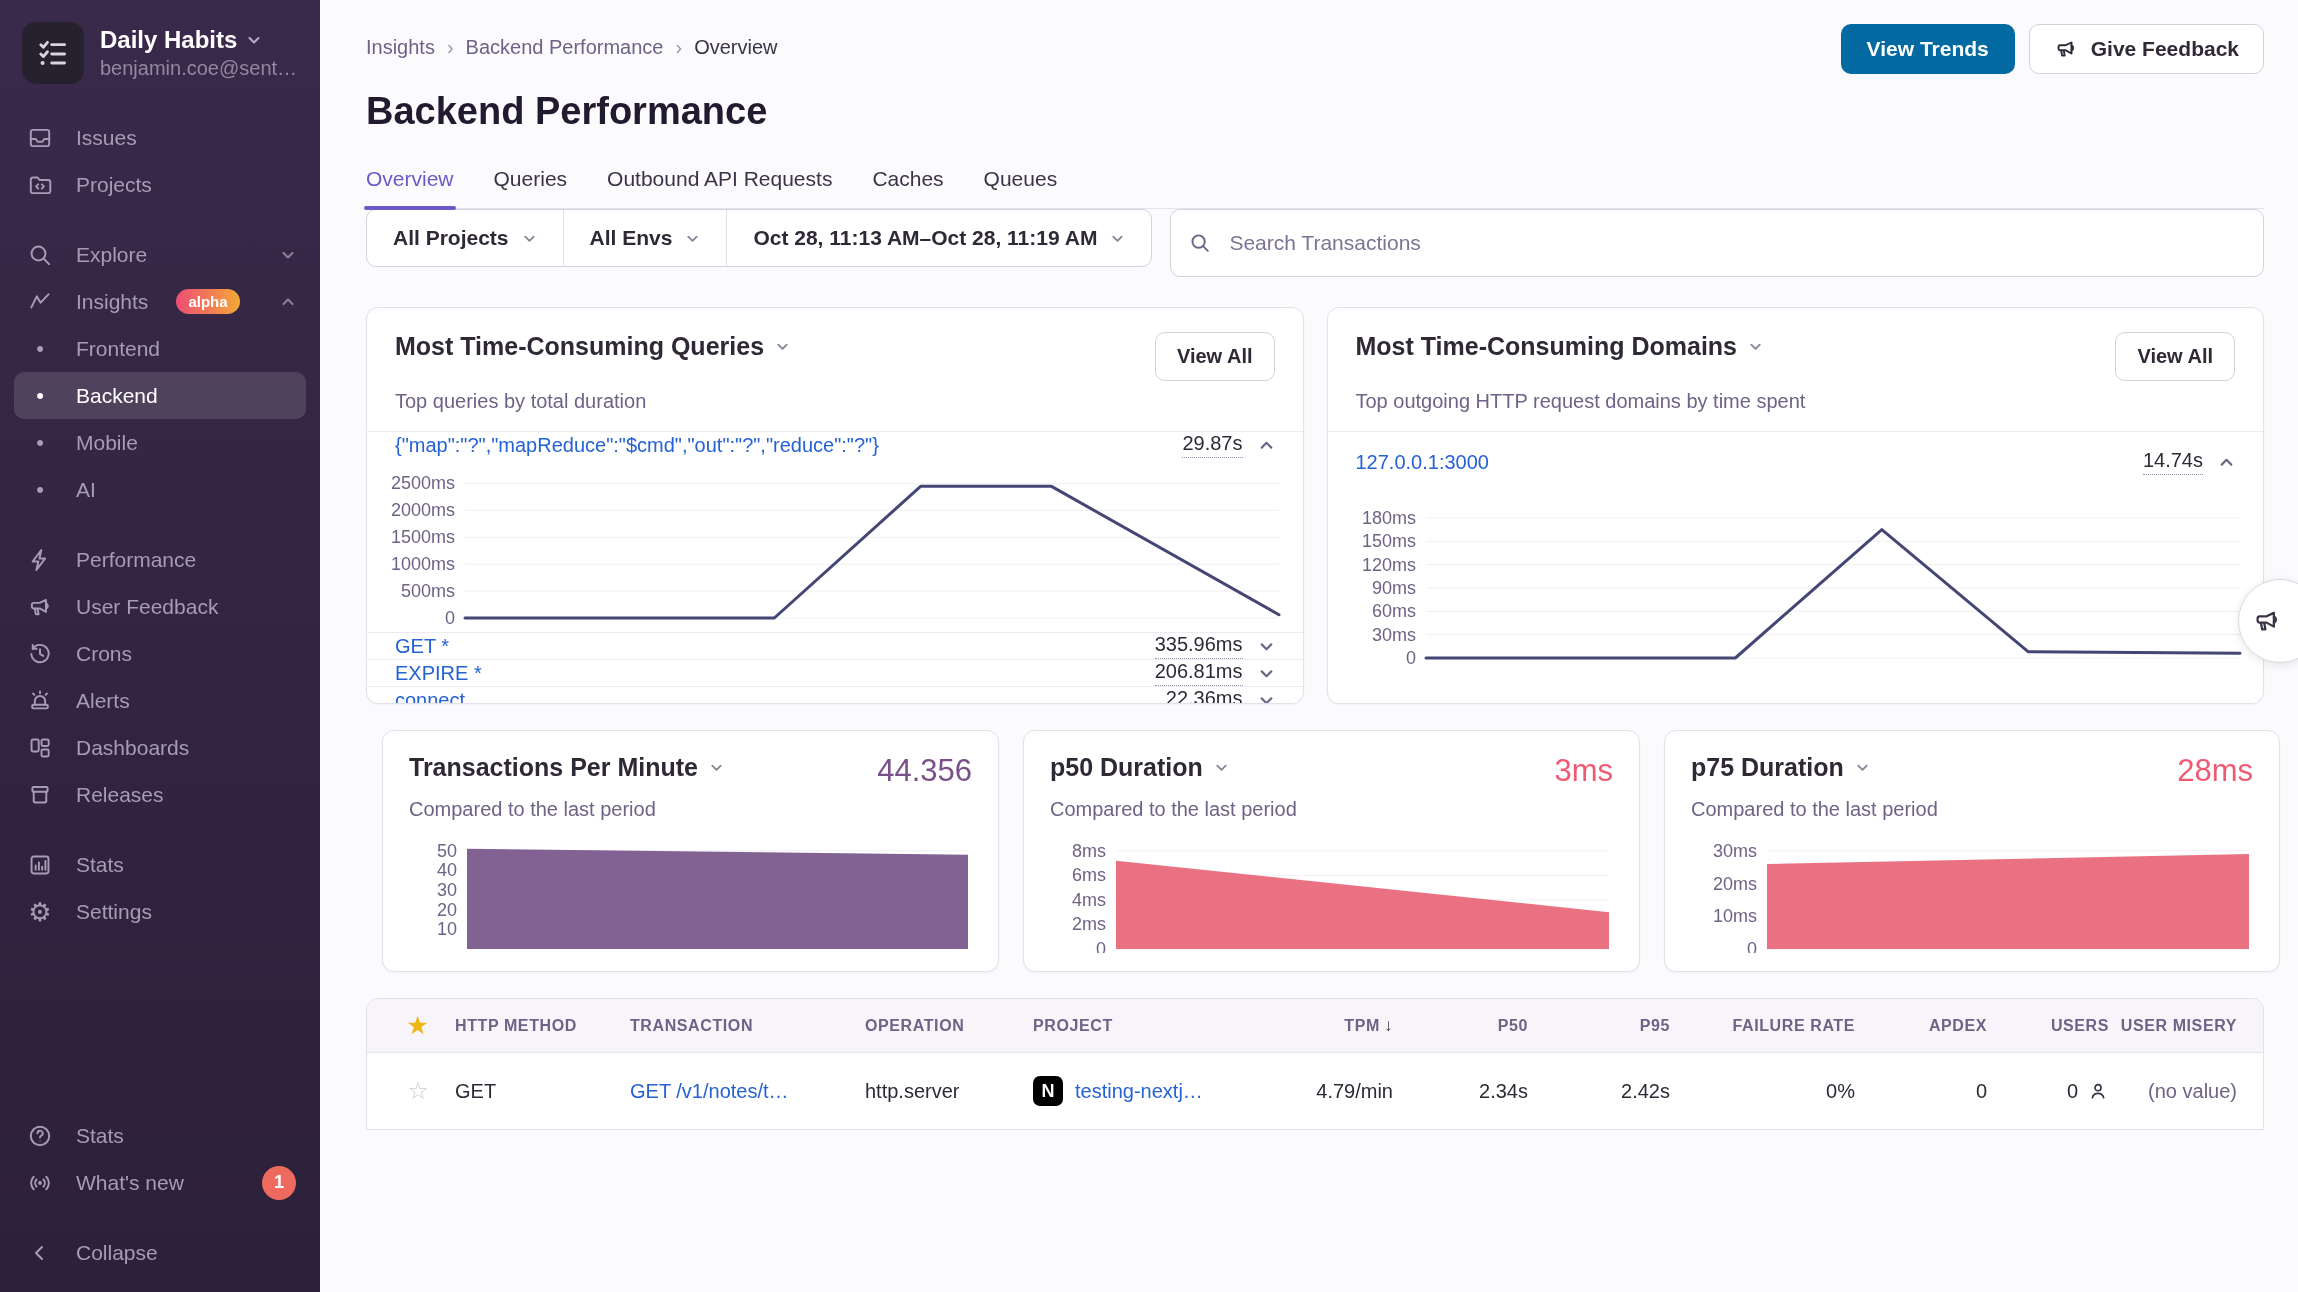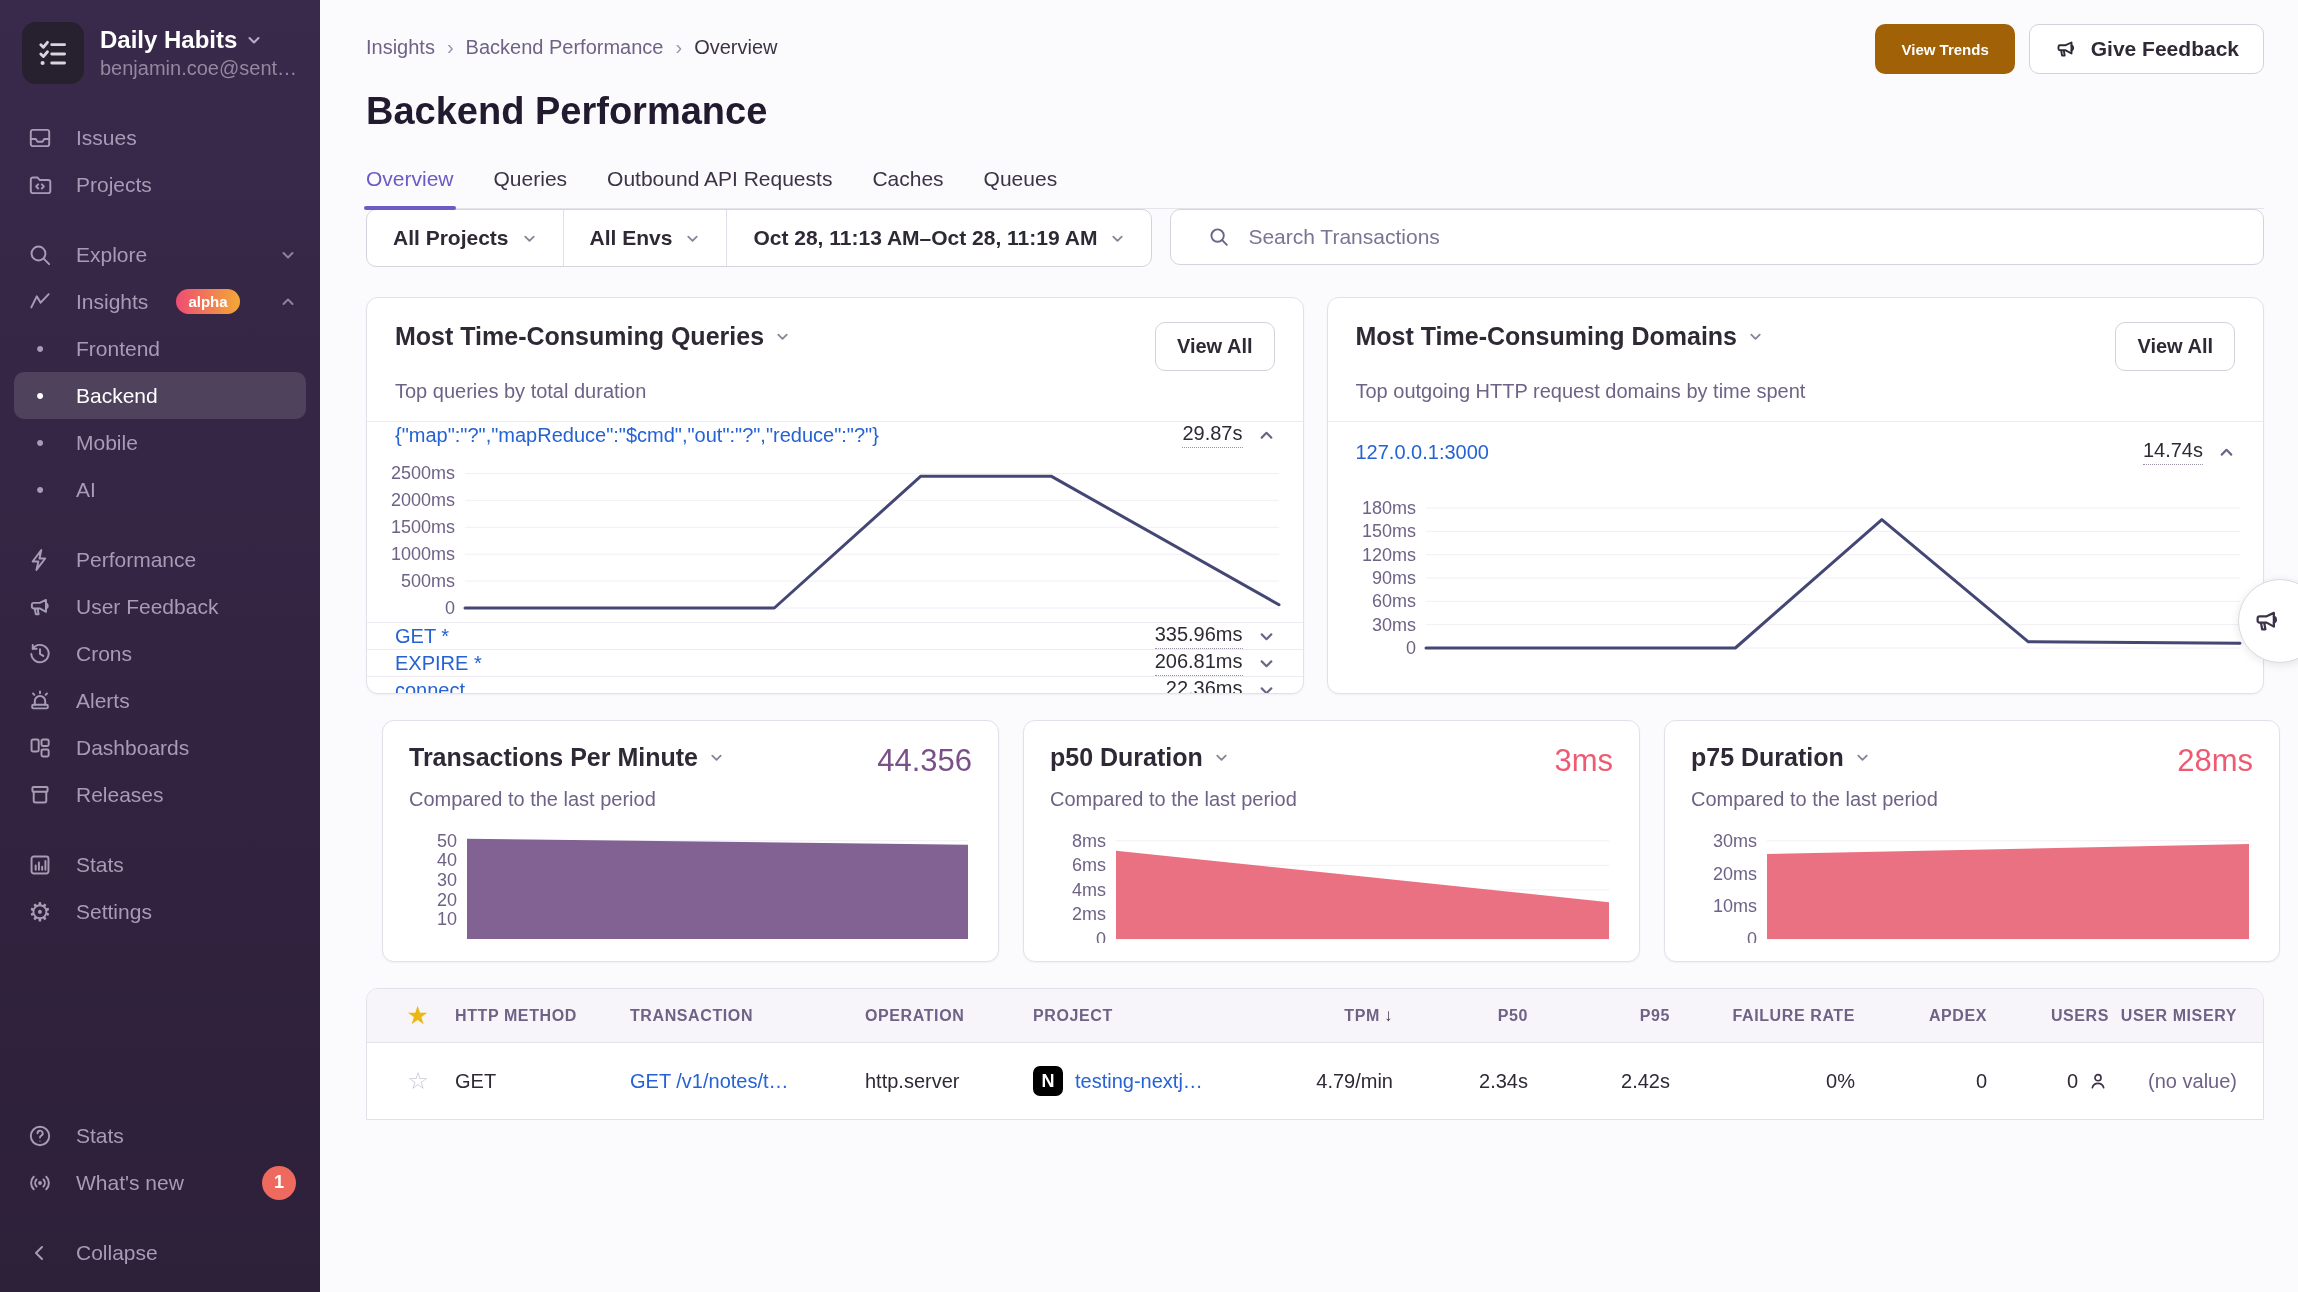--- a/index.html
+++ b/index.html
@@ -30,38 +30,38 @@
   .gear-glyph{font-size:26px;line-height:1;}
 
   
   .main{flex:1;padding:24px 34px 0 46px;display:flex;flex-direction:column;overflow:hidden;}
   .topbar{display:flex;justify-content:space-between;align-items:flex-start;}
   .breadcrumb{display:flex;align-items:center;gap:12px;font-size:20px;color:#6f6287;padding-top:12px;}
   .crumb-link{cursor:pointer;}
   .crumb-sep{color:#9c93ab;font-size:20px;}
   .crumb-current{color:#3c3347;}
   .actions{display:flex;gap:14px;}
-  .btn-primary{background:#a16207;color:#fff;border:none;border-radius:10px;font-weight:700;font-size:15px;
+  .btn-primary{background:#0369a1;color:#fff;border:none;border-radius:10px;font-weight:700;font-size:21px;
     padding:13px 26px;cursor:pointer;font-family:inherit;}
   .btn-secondary{background:#fff;color:#2f2936;border:1px solid #d5d0da;border-radius:10px;font-weight:700;
     font-size:21px;padding:12px 24px;display:flex;align-items:center;gap:13px;cursor:pointer;font-family:inherit;}
   .page-title{font-size:38px;font-weight:700;color:#221a2f;margin:16px 0 0;}
   .tabs{display:flex;gap:40px;margin-top:34px;border-bottom:1px solid #e7e3ea;}
   .tab{font-size:21px;color:#3c3347;padding-bottom:17px;cursor:pointer;position:relative;}
   .tab.active{color:#6a5bc6;}
   .tab.active::after{content:'';position:absolute;left:-2px;right:-2px;bottom:-2px;height:4px;background:#6a5bc6;border-radius:3px;}
 
   
   .filter-row{display:flex;gap:18px;}
   .filter-group{display:flex;background:#fff;border:1px solid #d7d2dd;border-radius:10px;height:58px;overflow:hidden;}
   .filter-item{display:flex;align-items:center;gap:13px;padding:0 26px;font-size:21px;font-weight:700;color:#2f2936;cursor:pointer;}
   .filter-item + .filter-item{border-left:1px solid #e3dfe8;}
   .chev{color:#8d8399;display:flex;}
   .search-box{flex:1;display:flex;align-items:center;gap:15px;background:#fff;border:1px solid #d7d2dd;
-    border-radius:10px;height:56px;padding:0 36px;}
+    border-radius:10px;height:68px;padding:0 17px;}
   .search-box input{border:none;outline:none;flex:1;font-size:21px;color:#3c3347;font-family:inherit;background:transparent;}
   .search-box input::placeholder{color:#7d7394;}
   .search-icon{color:#6f6287;display:flex;}
 
   
   .cards-row{display:flex;gap:23px;margin-top:30px;}
   .panel{flex:1;background:#fff;border:1px solid #e4e0e9;border-radius:12px;height:397px;display:flex;
     flex-direction:column;overflow:hidden;box-shadow:0 1px 2px rgba(43,34,51,.05);}
   .panel-head{display:flex;justify-content:space-between;align-items:flex-start;padding:24px 28px 0;}
   .panel-title{font-size:25px;font-weight:700;color:#2f2936;display:flex;align-items:center;gap:11px;cursor:pointer;}

